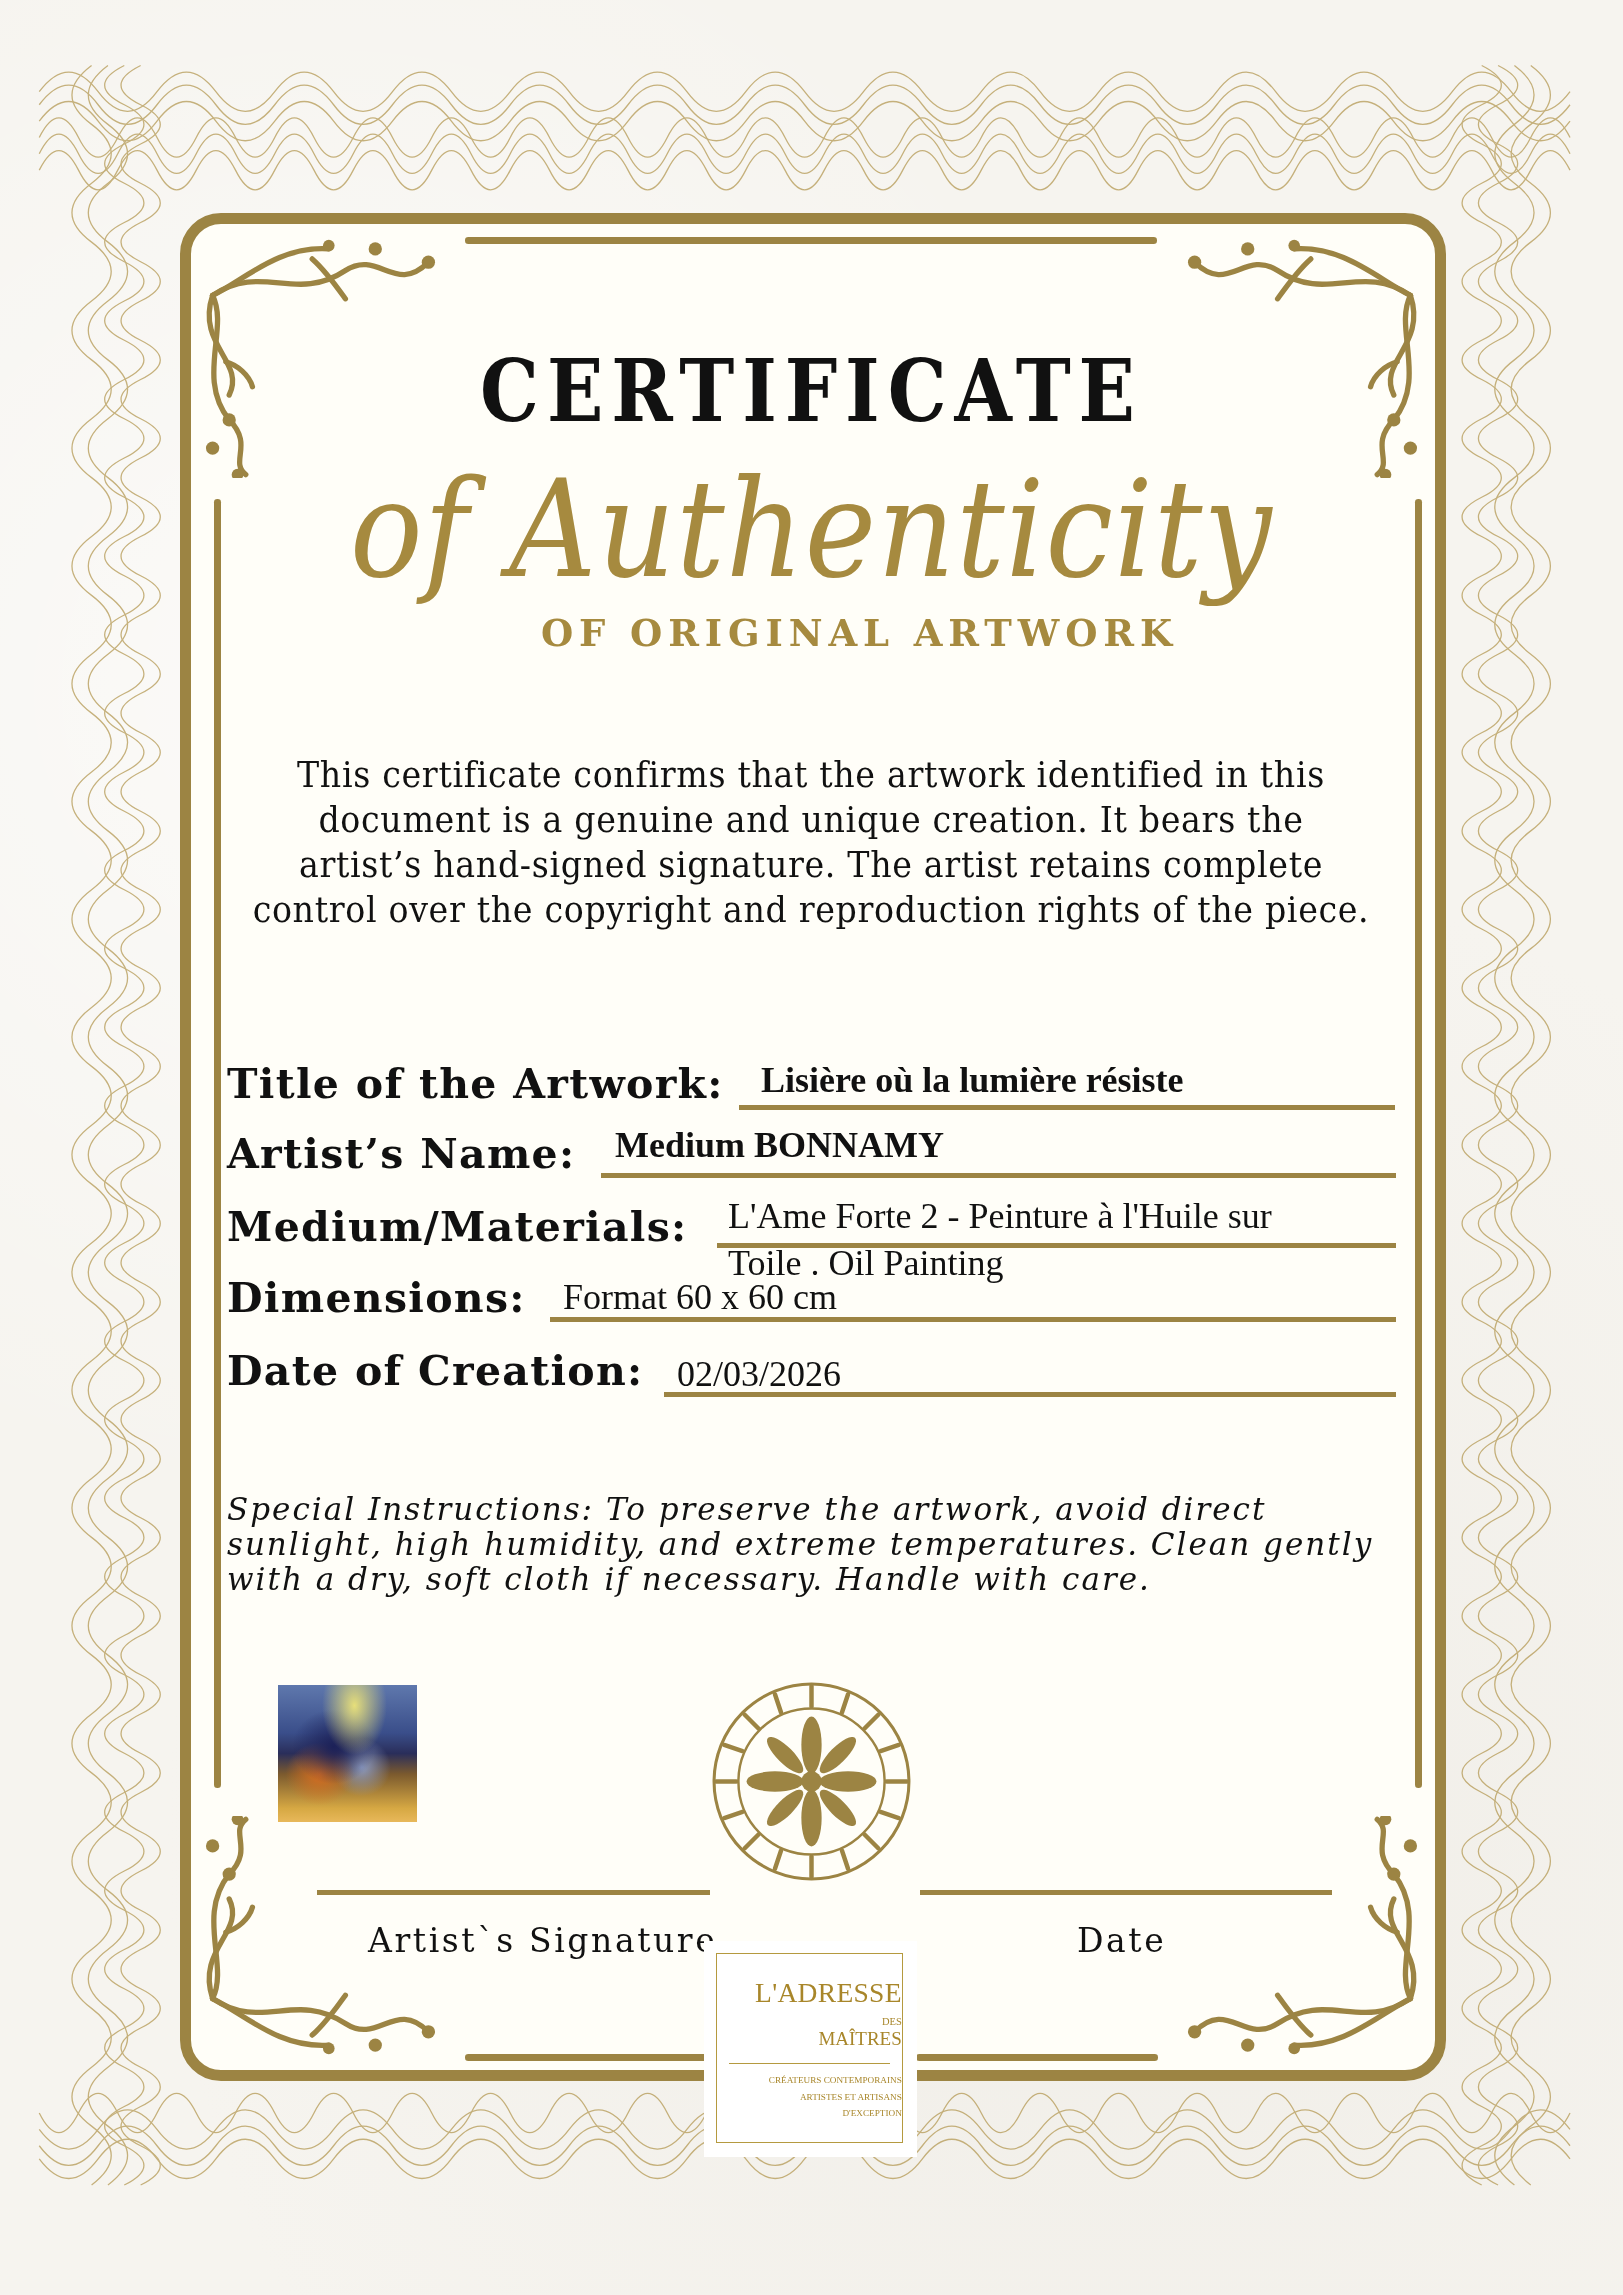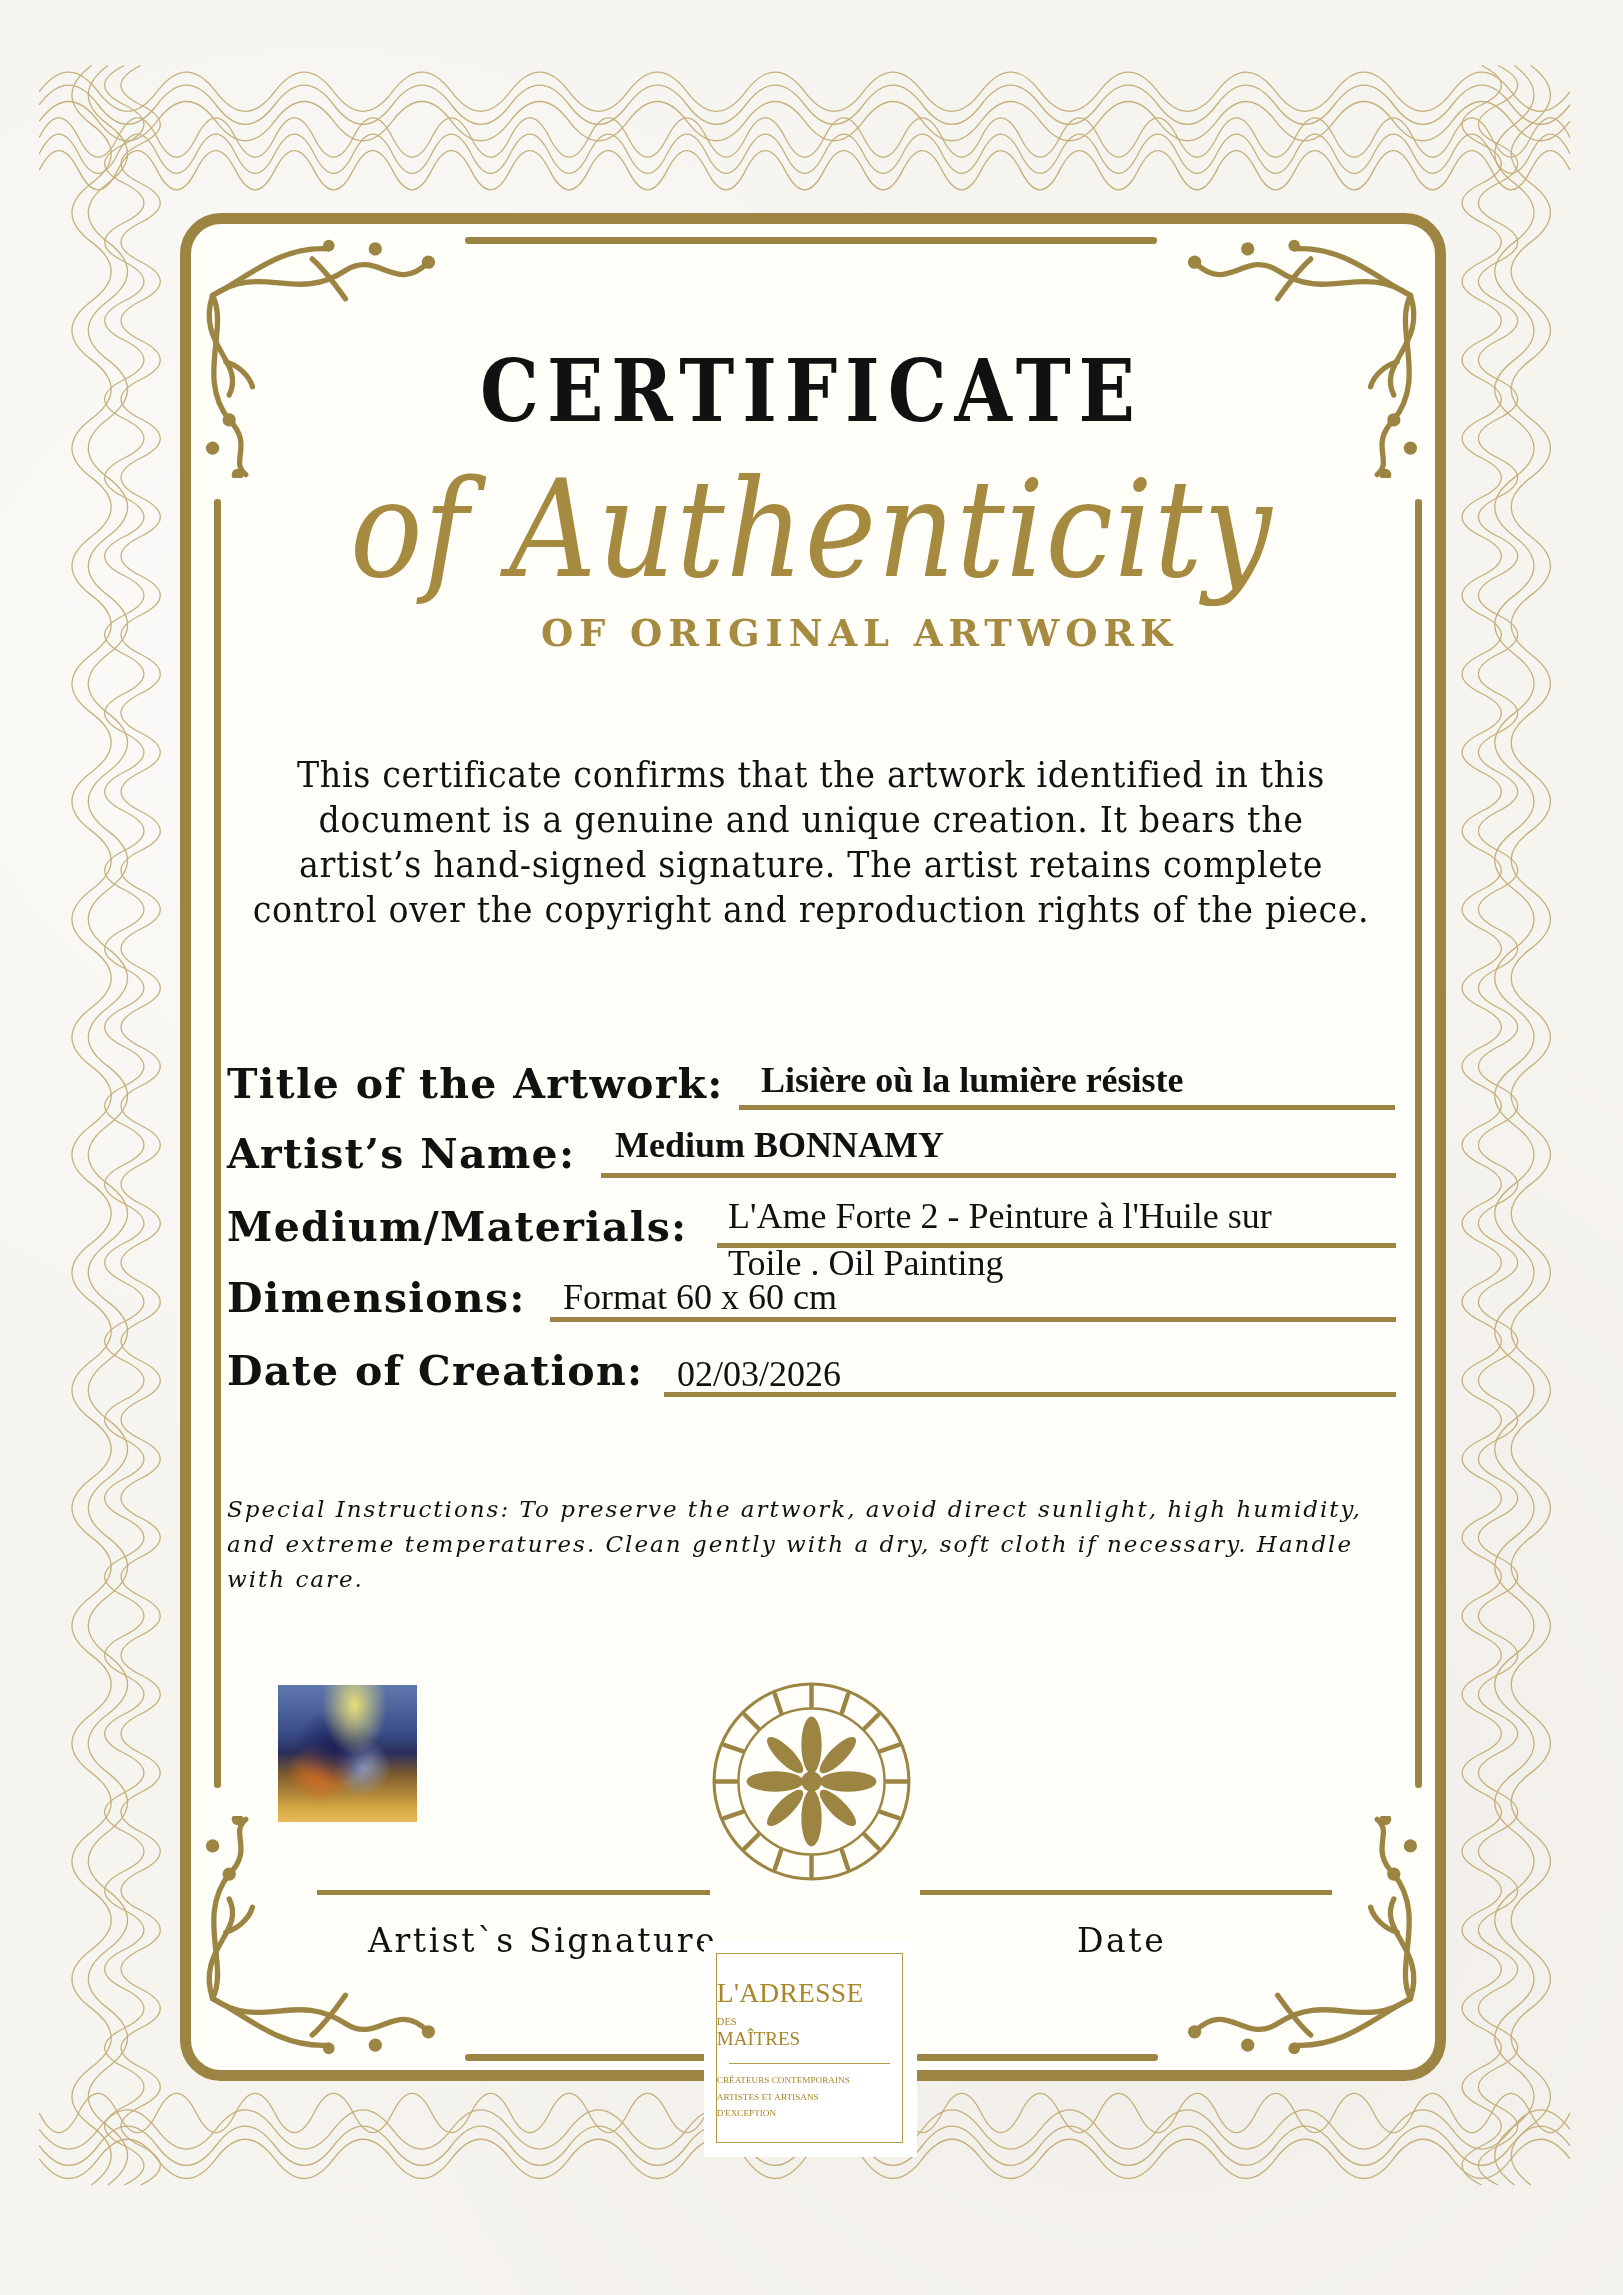--- a/index.html
+++ b/index.html
@@ -19,33 +19,33 @@
     font-size:86px;letter-spacing:9.2px;color:#111;transform:scaleX(0.86);}
   .script{position:absolute;left:0;width:1623px;text-align:center;top:452px;font-family:"DejaVu Serif",serif;font-style:italic;
     font-size:134px;color:#a68a3f;letter-spacing:1.3px;transform:scaleX(0.9);}
   .subtitle{position:absolute;left:0;width:1623px;text-align:center;top:611px;font-family:"DejaVu Serif",serif;font-weight:bold;
     font-size:37px;letter-spacing:5.9px;color:#a68a3f;padding-left:48px;}
   .intro{position:absolute;left:222px;width:1178px;top:753px;text-align:center;font-family:"DejaVu Serif",serif;font-size:35px;line-height:45px;color:#111;letter-spacing:0.7px;transform:scaleX(0.95);}
   .field-label{position:absolute;left:227px;font-family:"DejaVu Serif",serif;font-weight:bold;font-size:41px;color:#111;letter-spacing:1.3px;}
   .field-value{position:absolute;font-family:"Liberation Serif",serif;font-size:36px;color:#111;}
   .field-value.bold{font-weight:bold;}
   .field-line{position:absolute;height:5.2px;background:#9c8443;}
-  .instructions{position:absolute;left:227px;width:1178px;top:1492px;font-family:"DejaVu Serif",serif;font-style:italic;font-size:23px;line-height:35px;color:#111;letter-spacing:2px;}
+  .instructions{position:absolute;left:227px;width:1178px;top:1492px;font-family:"DejaVu Serif",serif;font-style:italic;font-size:31px;line-height:35px;color:#111;letter-spacing:2px;}
   .thumb{position:absolute;left:278px;top:1685px;width:139px;height:137px;
     background:
       radial-gradient(ellipse at 55% 15%, #e7df7a 0, rgba(231,223,122,0) 30%),
       radial-gradient(ellipse at 40% 45%, #1c2158 0, rgba(28,33,88,0) 35%),
       radial-gradient(ellipse at 30% 65%, #d76e20 0, rgba(215,110,32,0) 25%),
       radial-gradient(ellipse at 60% 60%, #8d9cc2 0, rgba(141,156,194,0) 25%),
       linear-gradient(180deg,#5f78ad 0%,#3a4e8a 35%,#2a2e5a 50%,#7b5a2e 65%,#d6a843 90%,#e8b85a 100%);}
   .seal{position:absolute;left:709px;top:1680px;width:205px;height:203px;}
   .sig-line{position:absolute;height:5.2px;background:#9c8443;}
   .sig-label{position:absolute;font-family:"DejaVu Serif",serif;font-size:33px;color:#111;letter-spacing:2.6px;}
   .logo{position:absolute;left:704px;top:1941px;width:213px;height:216px;background:#fff;}
-  .logo-inner{position:absolute;left:11.8px;top:11.8px;width:187px;height:190px;box-sizing:border-box;border:1.3px solid #b59a3f;text-align:left;color:#a8862a;font-family:"Liberation Serif",serif;}
+  .logo-inner{position:absolute;left:11.8px;top:11.8px;width:187px;height:190px;box-sizing:border-box;border:1.3px solid #b59a3f;text-align:right;color:#a8862a;font-family:"Liberation Serif",serif;}
   .logo-l1{font-size:27.5px;margin-top:23.6px;letter-spacing:0.3px;}
   .logo-l2{font-size:10.5px;margin-top:6.5px;}
   .logo-l3{font-size:19px;margin-top:1.3px;}
   .logo-rule{width:161px;height:1.3px;background:#b59a3f;margin:13px auto 7.9px;}
   .logo-small{font-size:9.2px;line-height:16.4px;}
 </style>
 </head>
 <body>
 
 <div class="paper"></div>

